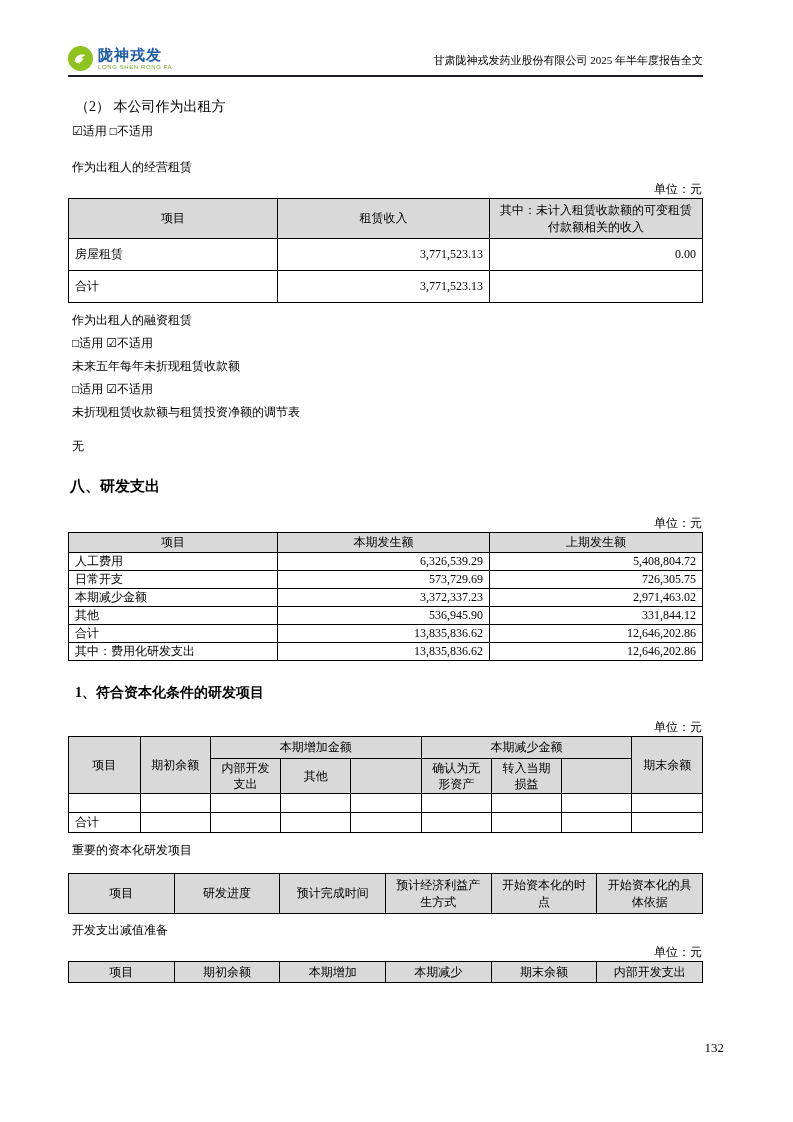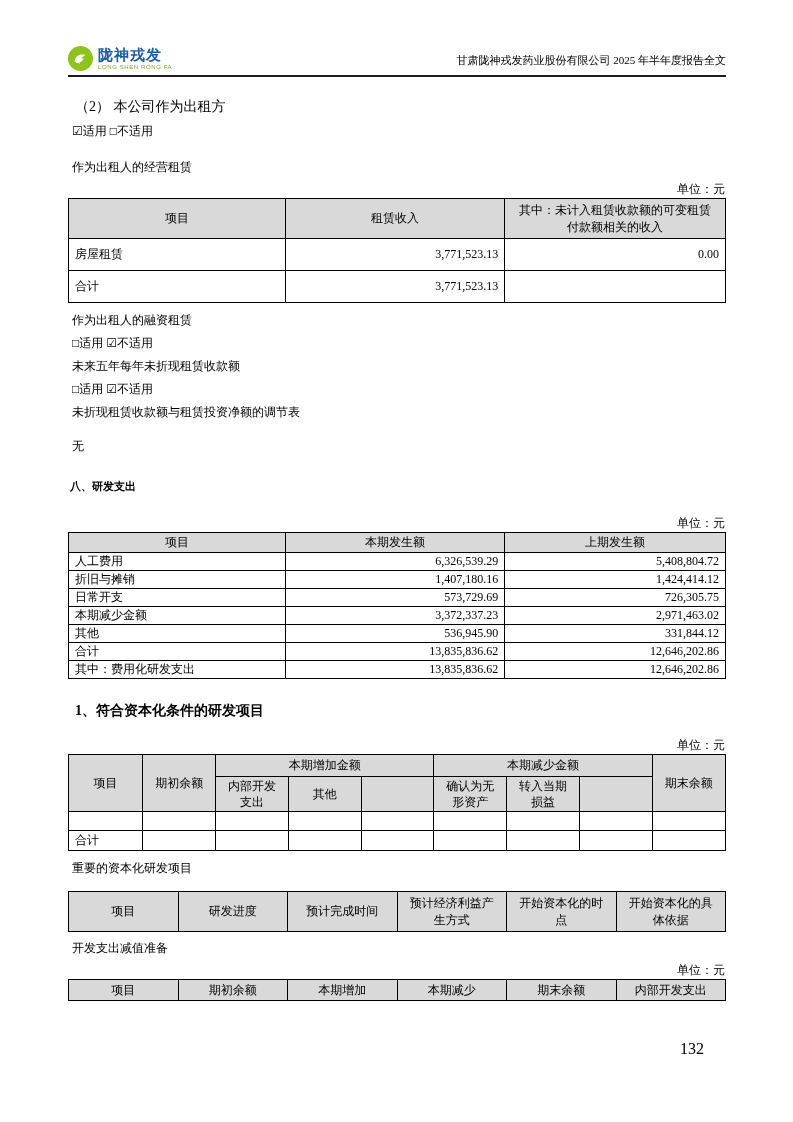--- a/index.html
+++ b/index.html
@@ -1,34 +1,34 @@
 <!DOCTYPE html>
 <html><head>
 <meta charset="utf-8">
 <title>Report Page</title>
 <style>
   * { margin:0; padding:0; box-sizing:border-box; }
   html,body { background:#888; }
   body { font-family:"Liberation Serif","DejaVu Serif",serif; color:#000; }
   .page { position:relative; width:793px; height:1122px; background:#fff; margin:0 auto; overflow:hidden; }
-  .content { padding:46px 67px 0 68px;border-radius:19px; }
+  .content { padding:46px 90px 0 68px;border-radius:19px; }
 
   
   .hdr { display:flex; justify-content:space-between; align-items:flex-end; padding-bottom:4px; border-bottom:2px solid #1c1c24; }
   .logo { display:flex; align-items:center; gap:5px; }
   .logo-circle { width:25px; height:25px; border-radius:50%; background:#8dc21f; display:inline-block; position:relative; }
   .logo-circle svg { position:absolute; left:3px; top:3px; }
   .logo-text { display:flex; flex-direction:column; line-height:1; }
   .logo-text .cn { font-family:"Liberation Sans",sans-serif; font-weight:bold; font-size:15px; color:#1e5ba8; letter-spacing:1px; }
   .logo-text .en { font-family:"Liberation Sans",sans-serif; font-size:6px; color:#7aa52c; letter-spacing:0.6px; margin-top:2px; }
   .doc-title { font-size:11px; padding-bottom:3px; }
 
   
   .h-sub  { font-size:14px; font-weight:normal; margin:22px 0 0 7px; line-height:16px; }
-  .h-main { font-size:11px; font-weight:bold; margin:24px 0 0 2px; line-height:18px; }
+  .h-main { font-size:15px; font-weight:bold; margin:24px 0 0 2px; line-height:18px; }
   .h-sub2 { font-size:14px; font-weight:bold; margin:24px 0 0 7px; line-height:16px; }
   p.body  { font-size:12px; line-height:14px; margin:9px 0 0 4px; }
   p.mt22  { margin-top:22px; }
   p.mt10  { margin-top:10px; }
   p.mt20  { margin-top:20px; }
   .unit   { font-size:12px; line-height:13px; text-align:right; margin:9px 1px 2px 0; }
   .unit.after-h { margin-top:22px; }
   .unit.after-h2 { margin-top:20px; }
 
   
@@ -45,21 +45,21 @@
   .t1 td { height:32px; }
   .t2 th { height:20px; }
   .t2 td { height:17px; }
   .t3 tr.g th { height:22px; padding:1px 4px; }
   .t3 tr.s th { height:35px; line-height:16px; padding:1px 9px; }
   .t3 td { height:19px; }
   .t3 td.total-cell { height:20px; }
   .t4 th { height:40px; padding:1px 10px; }
   .t5 th { height:21px; }
 
-  .pageno { position:absolute; top:1040px; right:89px; font-size:16px; }
+  .pageno { position:absolute; top:1040px; right:69px; font-size:13px; }
 </style>
 </head>
 <body>
 
 <div class="page">
   <div class="content">
 
     <div class="hdr">
       <div class="logo">
         <span class="logo-circle">
@@ -126,25 +126,20 @@
         <th>项目</th>
         <th>本期发生额</th>
         <th>上期发生额</th>
       </tr>
       <tr>
         <td class="lbl">人工费用</td>
         <td class="num">6,326,539.29</td>
         <td class="num">5,408,804.72</td>
       </tr>
       <tr>
-        <td class="lbl">折旧与摊销</td>
-        <td class="num">1,407,180.16</td>
-        <td class="num">1,424,414.12</td>
-      </tr>
-      <tr>
         <td class="lbl">日常开支</td>
         <td class="num">573,729.69</td>
         <td class="num">726,305.75</td>
       </tr>
       <tr>
         <td class="lbl">本期减少金额</td>
         <td class="num">3,372,337.23</td>
         <td class="num">2,971,463.02</td>
       </tr>
       <tr>

